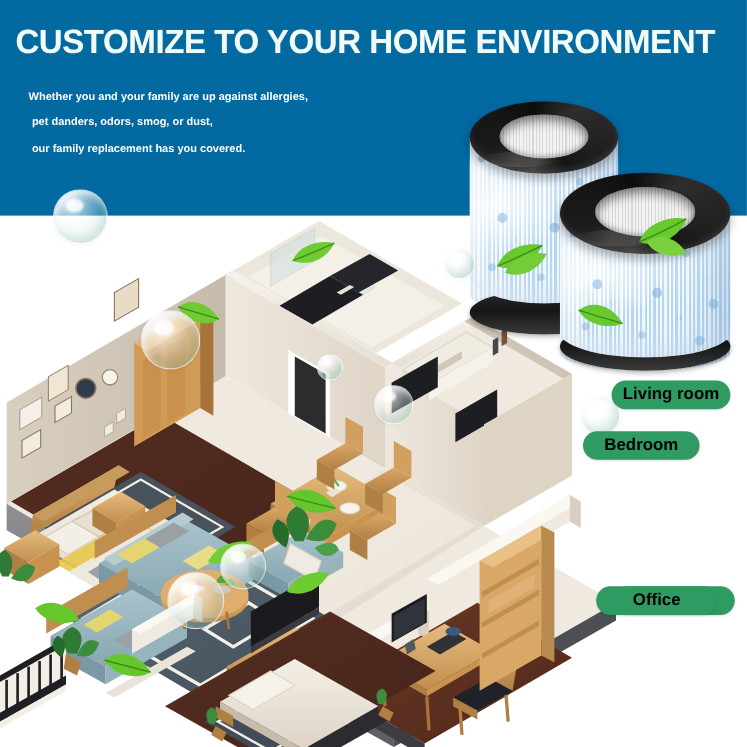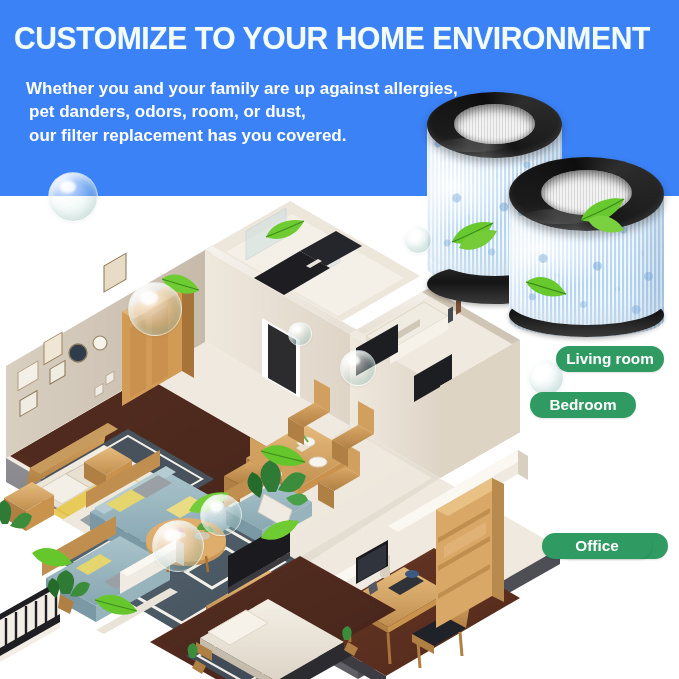--- a/index.html
+++ b/index.html
@@ -13,40 +13,40 @@
   .banner{
     position:relative;
     width:679px;height:679px;
     background:#ffffff;
     overflow:hidden;
   }
 
   
   .header-band{
     position:absolute;left:0;top:0;width:679px;height:196px;
-    background:#3b82f6;
+    background:#0369a1;
     z-index:2;
   }
   .headline{
     position:absolute;left:14px;top:22px;width:652px;
     color:#f2fbf5;
     font-size:30.5px;
     font-weight:bold;
     letter-spacing:-0.4px;
     line-height:1.05;
     transform:scaleX(0.985);
     transform-origin:left center;
     white-space:nowrap;
     font-family:"Liberation Sans", sans-serif;
     text-shadow:0 0 1px rgba(255,255,255,.35);
   }
   .subcopy{
     position:absolute;left:26px;top:77px;width:430px;
     color:#ffffff;
-    font-size:17px;
+    font-size:10px;
     font-weight:bold;
     line-height:23.4px;
     font-family:"Liberation Sans", sans-serif;
   }
   .subcopy .ln{display:block;white-space:nowrap;}
   .subcopy .ln:nth-child(2),.subcopy .ln:nth-child(3){padding-left:3px;}
 
   
   .bubble{
     position:absolute;border-radius:50%;
@@ -123,21 +123,21 @@
     background:linear-gradient(90deg, rgba(255,255,255,0) 0%, rgba(255,255,255,.38) 45%, rgba(255,255,255,0) 100%);
     pointer-events:none;
   }
 
   
   .badge{
     position:absolute;
     height:26px;
     background:#2f9a62;
     border-radius:13px;
-    color:#ffffff;
+    color:#000000;
     font-size:15.3px;
     font-weight:bold;
     display:flex;align-items:center;justify-content:center;
     font-family:"Liberation Sans", sans-serif;
     box-shadow:0 1px 2px rgba(0,0,0,.12);
     white-space:nowrap;
     z-index:30;
   }
 
   
@@ -521,22 +521,22 @@
         <path d="M2,334 q-10,-18 2,-24 q12,6 4,24 z" fill="#2f7a34"></path>
         <path d="M10,336 q12,-20 22,-10 q-4,18 -22,10 z" fill="#3b8d3c"></path>
       </g>
     </svg>
   </div>
 
   <div class="header-band">
     <div class="headline">CUSTOMIZE TO YOUR HOME ENVIRONMENT</div>
     <div class="subcopy">
       <span class="ln">Whether you and your family are up against allergies,</span>
-      <span class="ln">pet danders, odors, room, or dust,</span>
-      <span class="ln">our filter replacement has you covered.</span>
+      <span class="ln">pet danders, odors, smog, or dust,</span>
+      <span class="ln">our family replacement has you covered.</span>
     </div>
   </div>
 
   <div class="filter" style="left:427px;top:92px;width:135px;height:216px;z-index:8;">
     <div class="body" style="top:34px;height:160px;">
         <div class="speck"></div>
       </div>
     <div class="base" style="height:40px;bottom:4px;"></div>
     <div class="body" style="top:34px;height:150px;border-radius:0 0 50% 50% / 0 0 18% 18%;">
         <div class="speck"></div>

